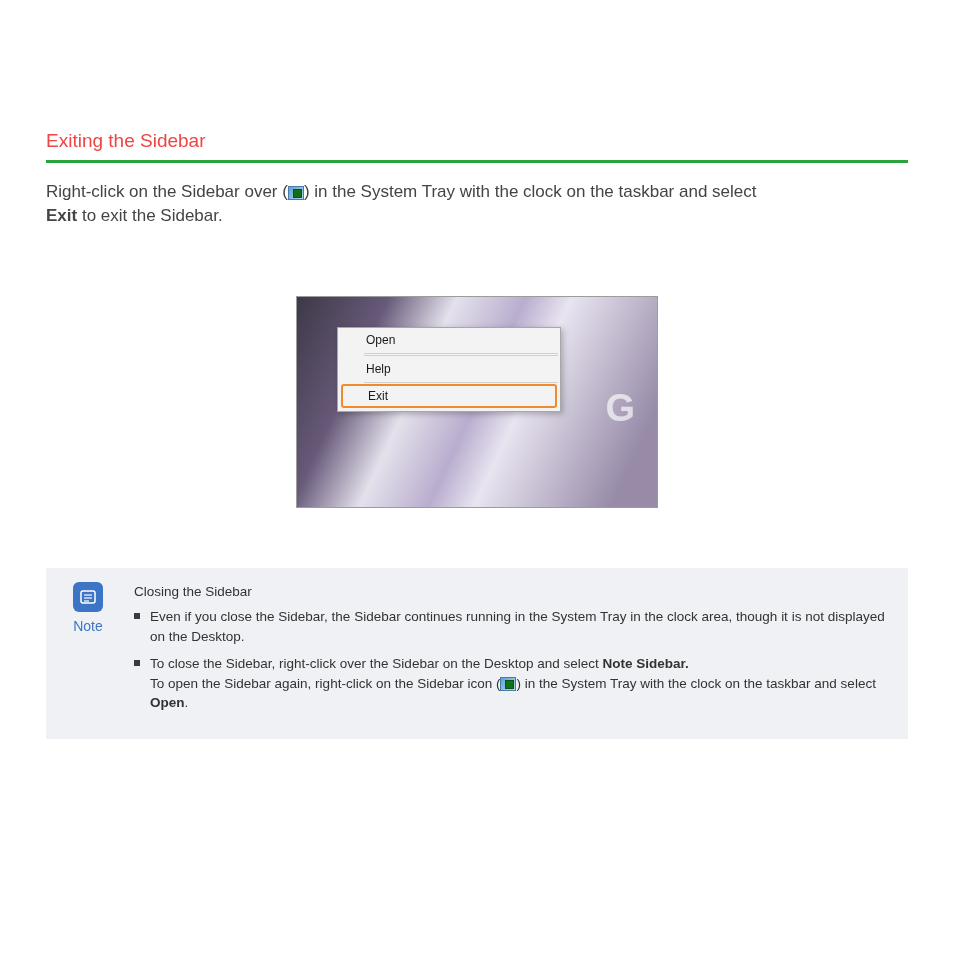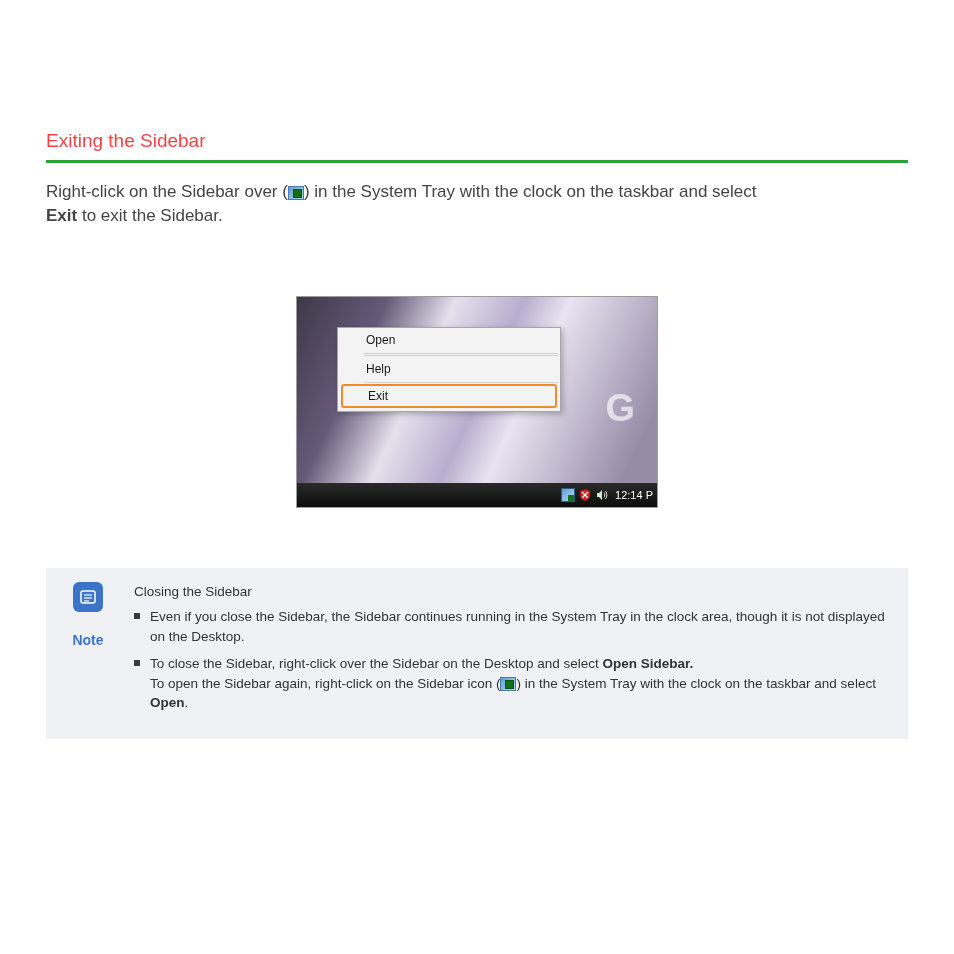--- a/index.html
+++ b/index.html
@@ -156,23 +156,23 @@
     width: 30px; height: 30px;
     background: #3d75c6;
     border-radius: 6px;
     display: flex;
     align-items: center;
     justify-content: center;
   }
   .note-icon svg { display:block; }
   .note-label {
     color: #3d75c6;
-    font-weight: bold;
+    font-weight: normal;
     font-size: 14px;
-    margin-top: 20px;
+    margin-top: 6px;
   }
   .note-content {
     font-size: 13.5px;
     color: #333;
     line-height: 1.45;
   }
   .note-content .nt-title {
     font-weight: normal;
     margin-bottom: 6px;
   }
@@ -214,37 +214,20 @@
 
       <div class="context-menu">
         <div class="cm-item">Open</div>
         <div class="cm-sep"></div>
         <div class="cm-sep"></div>
         <div class="cm-item">Help</div>
         <div class="cm-sep"></div>
         <div class="cm-highlight">Exit</div>
       </div>
 
-      <div class="taskbar">
-        <span class="tray-icon tray-sidebar-icon"></span>
-        <span class="tray-icon tray-security-icon">
-          <svg width="14" height="14" viewBox="0 0 14 14">
-            <path d="M7 1 L12 3 V7 C12 10 9.5 12.5 7 13 C4.5 12.5 2 10 2 7 V3 Z" fill="#d12323" stroke="#7a0f0f" stroke-width="0.7"></path>
-            <path d="M4 4 L10 10 M10 4 L4 10" stroke="#fff" stroke-width="1.3"></path>
-          </svg>
-        </span>
-        <span class="tray-icon tray-volume-icon">
-          <svg width="14" height="14" viewBox="0 0 14 14">
-            <path d="M2 5 H4 L7 2 V12 L4 9 H2 Z" fill="#cfe8d3"></path>
-            <path d="M9 4.5 C10 6 10 8 9 9.5" stroke="#cfe8d3" stroke-width="1" fill="none"></path>
-            <path d="M10.5 3 C12.3 5.5 12.3 8.5 10.5 11" stroke="#cfe8d3" stroke-width="1" fill="none"></path>
-          </svg>
-        </span>
-        <span class="tray-clock">12:14 P</span>
-      </div>
     </div>
   </div>
 
   <div class="note-box">
     <div class="note-badge">
       <div class="note-icon">
         <svg width="20" height="20" viewBox="0 0 20 20">
           <rect x="3" y="4" width="14" height="12" rx="2" fill="none" stroke="#fff" stroke-width="1.5"></rect>
           <line x1="6" y1="8" x2="14" y2="8" stroke="#fff" stroke-width="1.2"></line>
           <line x1="6" y1="11" x2="14" y2="11" stroke="#fff" stroke-width="1.2"></line>
@@ -253,21 +236,21 @@
       </div>
       <div class="note-label">Note</div>
     </div>
     <div class="note-content">
       <div class="nt-title">Closing the Sidebar</div>
       <ul>
         <li>
           <span>Even if you close the Sidebar, the Sidebar continues running in the System Tray in the clock area, though it is not displayed on the Desktop.</span>
         </li>
         <li>
-          <span>To close the Sidebar, right-click over the Sidebar on the Desktop and select </span><strong>Open Sidebar.</strong><br>
+          <span>To close the Sidebar, right-click over the Sidebar on the Desktop and select </span><strong>Note Sidebar.</strong><br>
           <span>To open the Sidebar again, right-click on the Sidebar icon (</span><span class="inline-icon"></span><span>) in the System Tray with the clock on the taskbar and select </span><br>
           <strong>Open</strong><span>.</span>
         </li>
       </ul>
     </div>
   </div>
 
 </div>
 
 </body></html>

